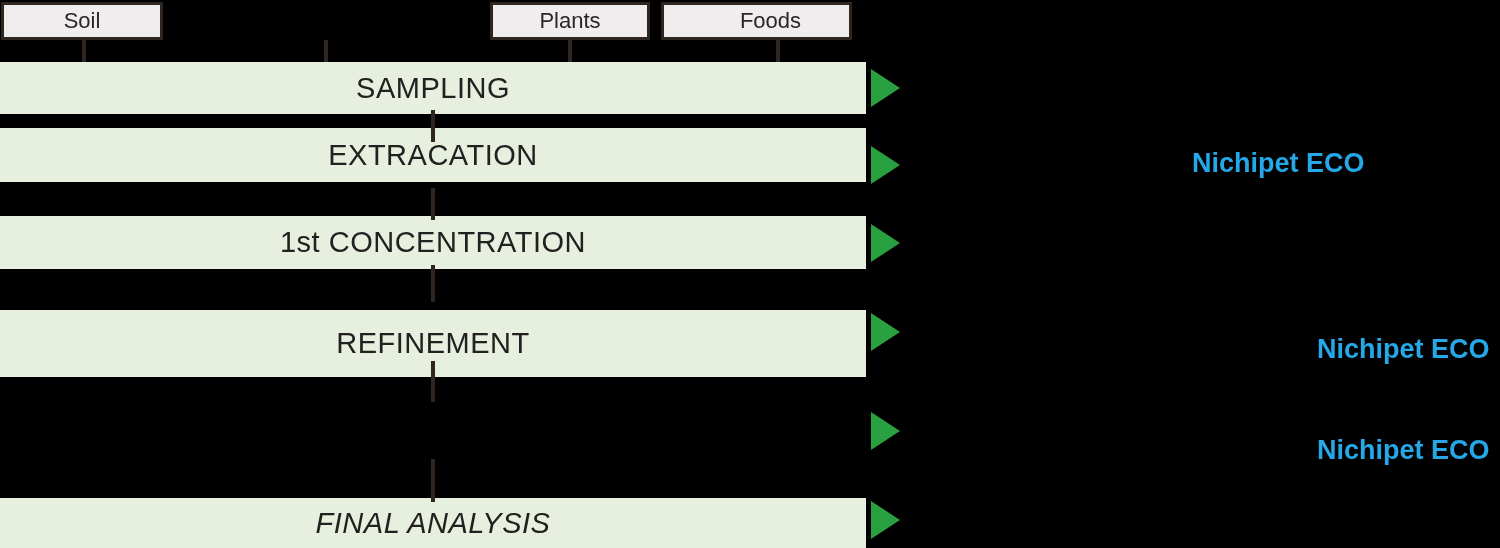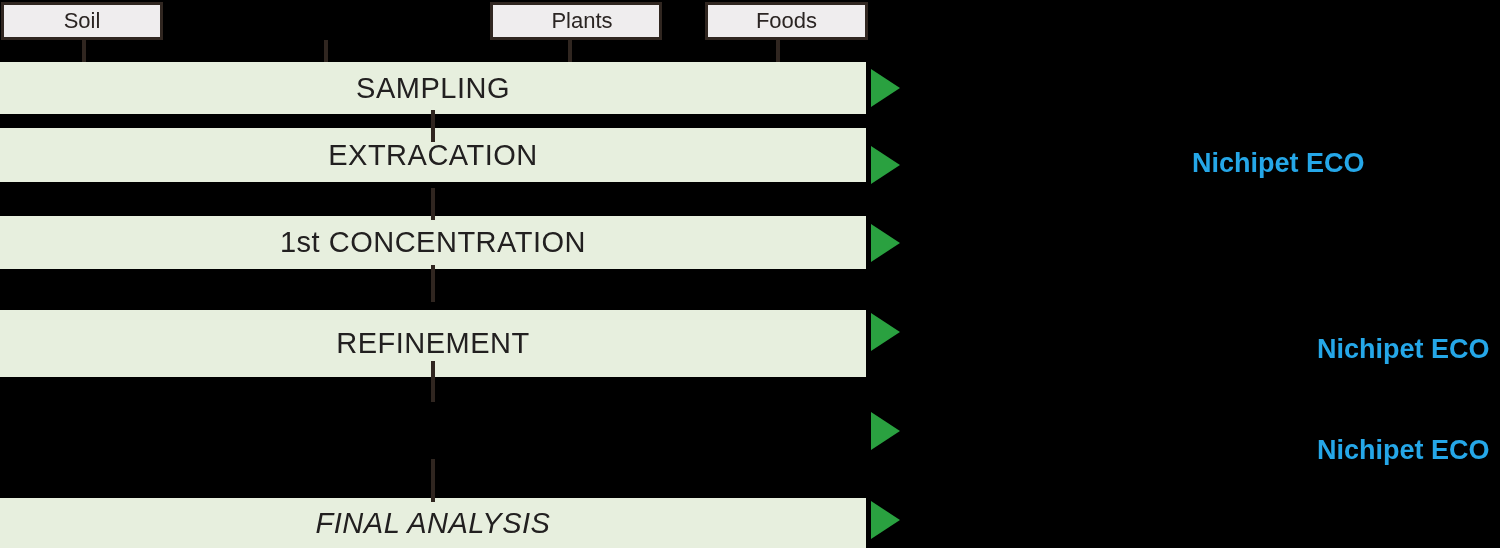--- a/index.html
+++ b/index.html
@@ -79,24 +79,24 @@
   }
 </style>
 </head>
 <body>
 
 <div class="canvas">
 
   <div class="src-box" style="left:1px;   width:156px;">
     <span>Soil</span>
   </div>
-  <div class="src-box" style="left:490px; width:154px;padding-left:12px;">
+  <div class="src-box" style="left:490px; width:154px;">
     <span>Plants</span>
   </div>
-  <div class="src-box" style="left:705px; width:157px;">
+  <div class="src-box" style="left:661px; width:157px;padding-left:28px;">
     <span>Foods</span>
   </div>
 
   <div class="src-connector" style="left:82px;"></div>
   <div class="src-connector" style="left:324px;"></div>
   <div class="src-connector" style="left:568px;"></div>
   <div class="src-connector" style="left:776px;"></div>
 
   <div class="bar" style="top:62px;  height:52px;">
     <span>SAMPLING</span>

